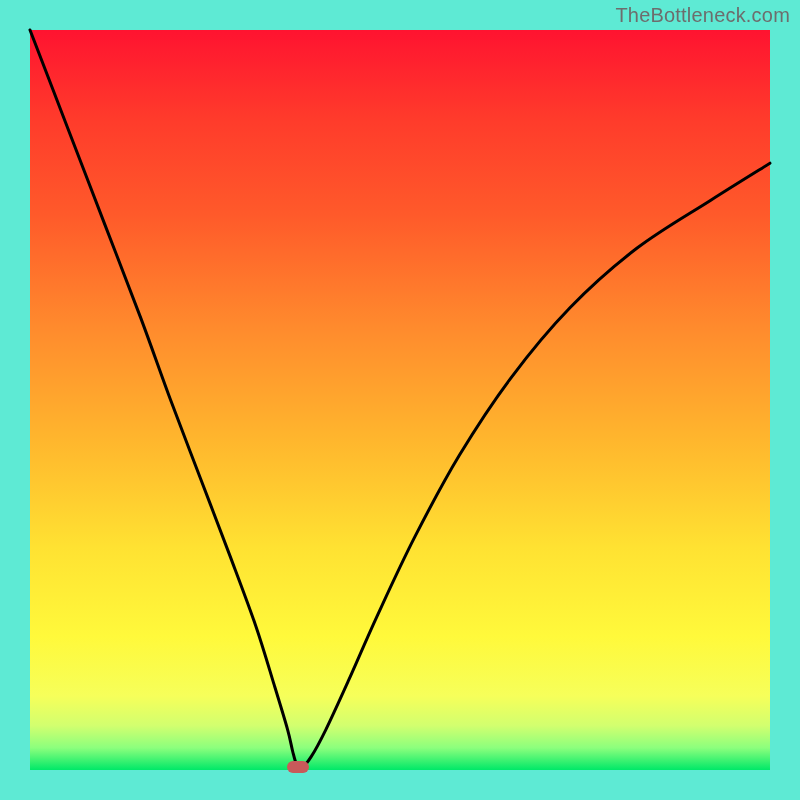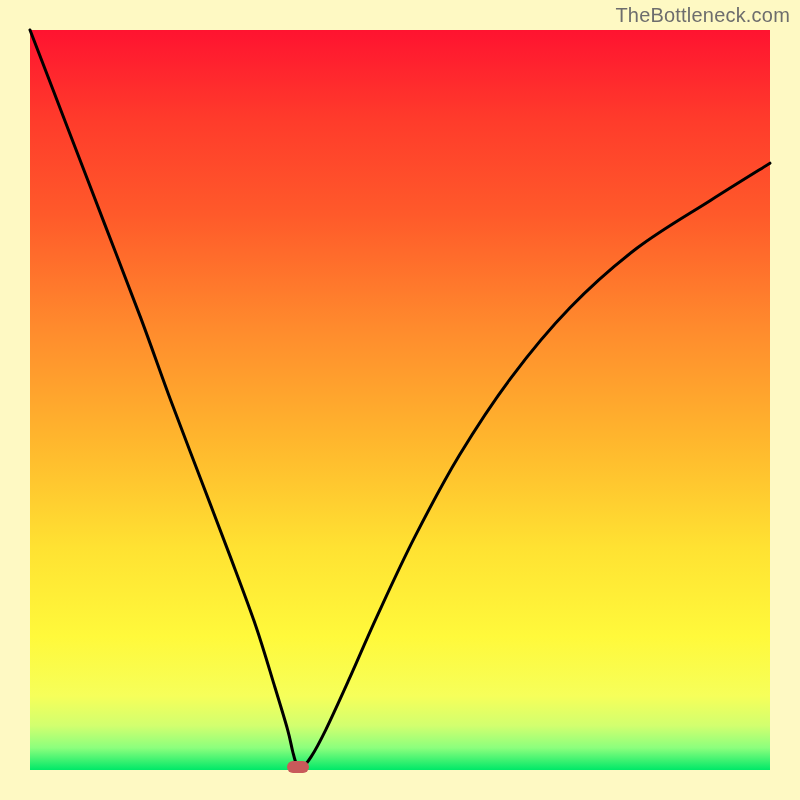--- a/index.html
+++ b/index.html
@@ -8,21 +8,21 @@
     width: 800px;
     height: 800px;
     overflow: hidden;
     background: #000;
     font-family: Arial, Helvetica, sans-serif;
   }
   .stage {
     position: relative;
     width: 800px;
     height: 800px;
-    background: #fef9c3;
+    background: #5eead4;
   }
   .plot-area {
     position: absolute;
     left: 30px;
     top: 30px;
     width: 740px;
     height: 740px;
     
     background: linear-gradient(
       to bottom,

